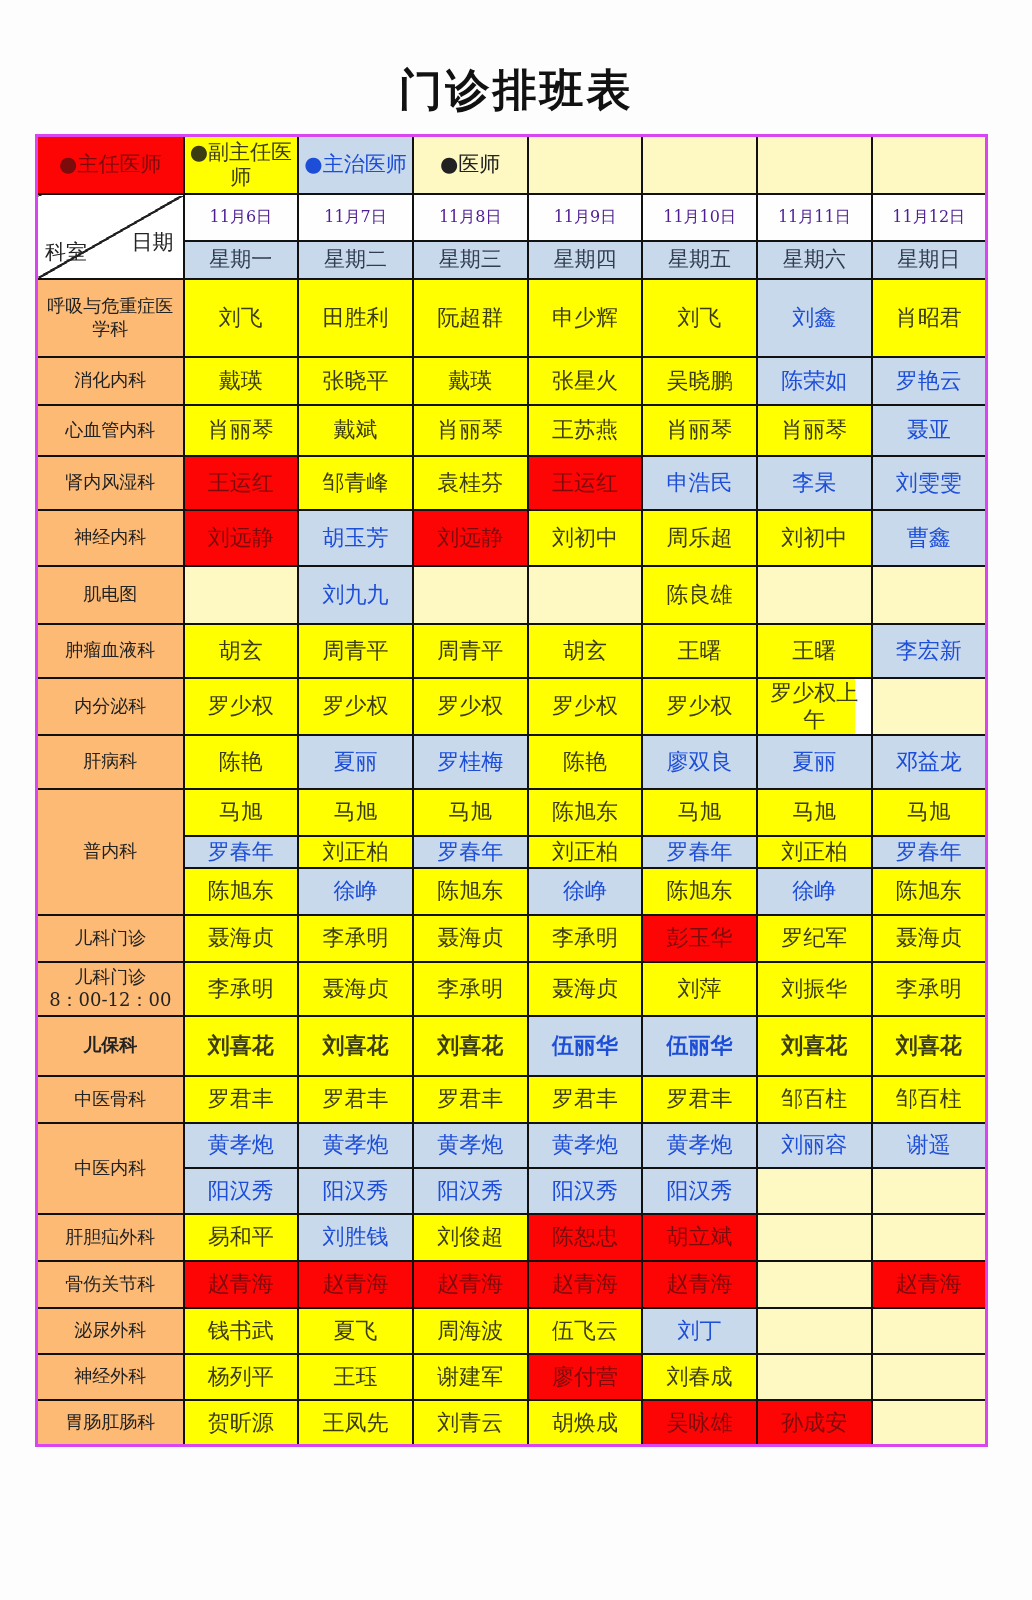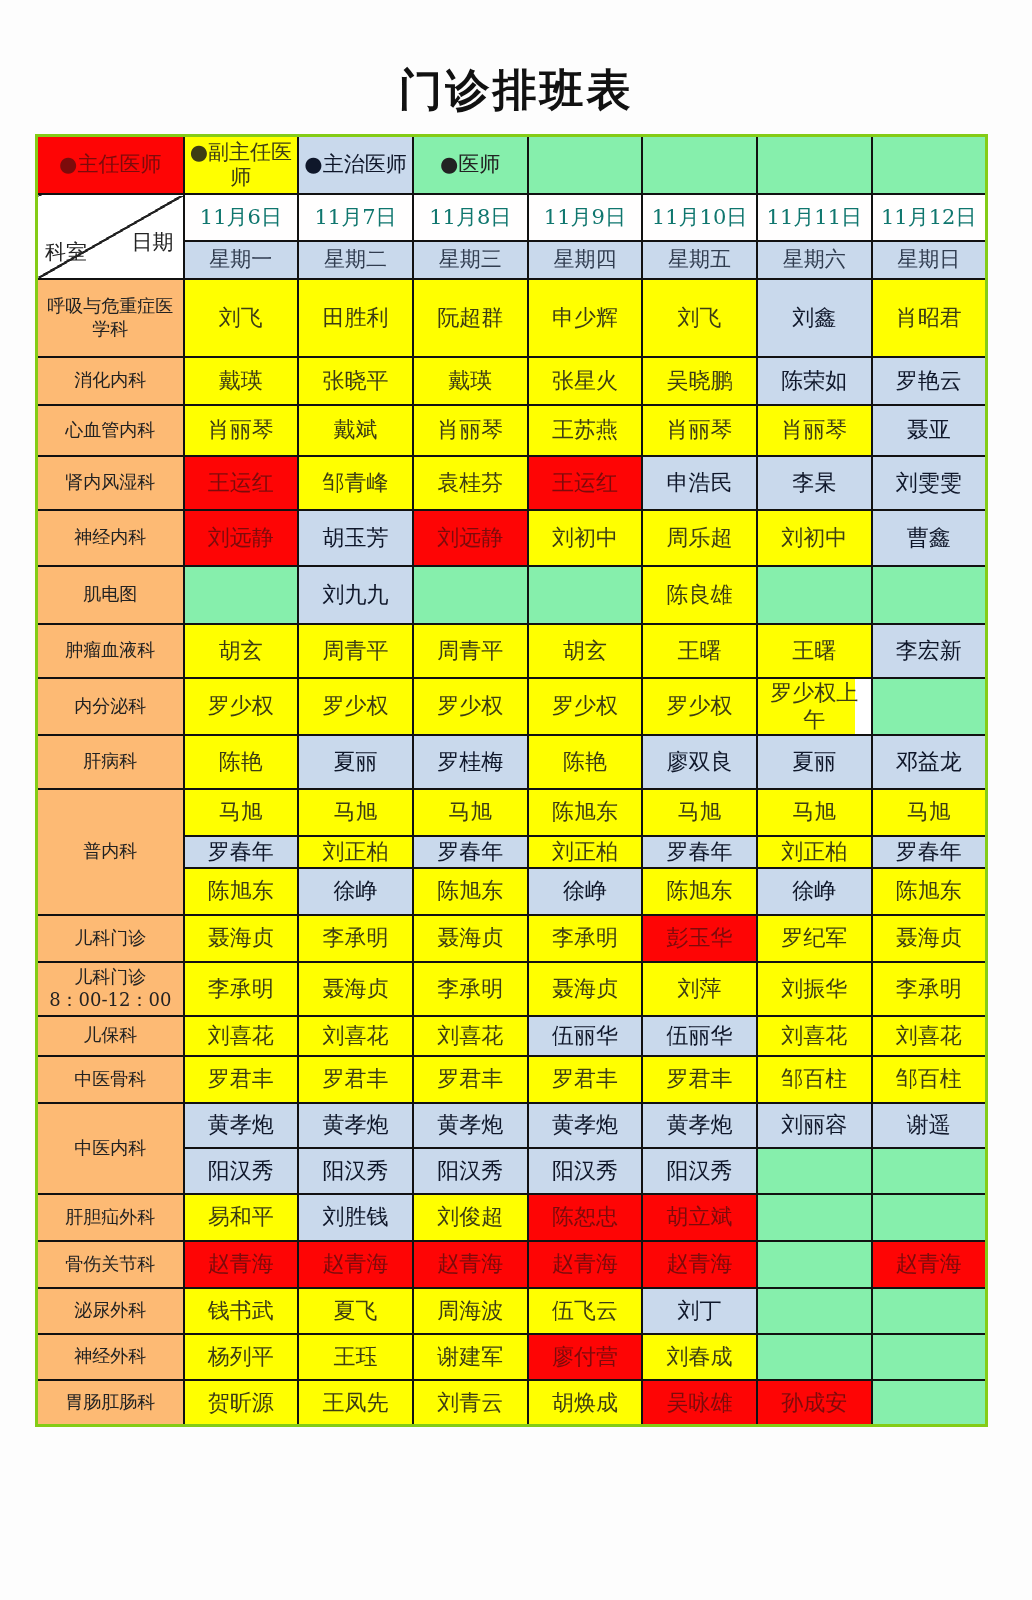--- a/index.html
+++ b/index.html
@@ -10,37 +10,37 @@
   }
   .title{
     text-align:center;
     font-family:"DejaVu Sans","Liberation Sans",sans-serif;
     font-weight:bold;font-size:44px;letter-spacing:3px;
     margin:66px 0 20px 0;line-height:48px;color:#111;
   }
   table{
     border-collapse:collapse;table-layout:fixed;
     margin-left:35px;width:950px;
-    border:3px solid #84cc16;
+    border:3px solid #d946ef;
   }
   col.col-dept{width:147px;}
   col.col-day{width:114.7px;}
   td{
     border:2px solid #111;
     text-align:center;vertical-align:middle;
     font-size:22px;padding:0 2px;overflow:hidden;
     line-height:1.25;
   }
   td.dept{font-size:18px;background:#fdba74;color:#222;white-space:pre-line;}
   td.legend-cell{font-size:21px;line-height:1.2;}
-  td.date-cell{background:#fffefe;color:#0f766e;font-size:21px;}
+  td.date-cell{background:#fffefe;color:#4c1d95;font-size:16px;}
   .c-Y{background:#ffff00;color:#3d3d14;}
-  .c-B{background:#c9d9ec;color:#0f172a;}
+  .c-B{background:#c9d9ec;color:#1d4ed8;}
   .c-R{background:#fe0505;color:#7c0b0b;}
-  .c-W{background:#86efac;color:#222;}
+  .c-W{background:#fef9c3;color:#222;}
   .c-YP{background:linear-gradient(90deg,#ffff00 0 86%,#ffffff 86%);color:#3d3d14;}
   td.day-cell{background:#c9d9ec;color:#313d50;font-size:21px;}
   td.corner{
     position:relative;background-color:#ffffff;padding:0;
     background-image:linear-gradient(to bottom right,
       transparent calc(50% - 1.2px),#222 calc(50% - 1.2px),
       #222 calc(50% + 1.2px),transparent calc(50% + 1.2px));
   }
   td.corner span{position:absolute;font-size:21px;color:#222;}
   td.corner .corner-left{left:7px;top:44px;}
@@ -227,21 +227,21 @@
         <td class="dept">儿科门诊
 8：00-12：00</td>
         <td class="c-Y">李承明</td>
         <td class="c-Y">聂海贞</td>
         <td class="c-Y">李承明</td>
         <td class="c-Y">聂海贞</td>
         <td class="c-Y">刘萍</td>
         <td class="c-Y">刘振华</td>
         <td class="c-Y">李承明</td>
       </tr>
-      <tr style="height: 40px;">
+      <tr style="height: 60px; font-weight: bold;">
         <td class="dept">儿保科</td>
         <td class="c-Y">刘喜花</td>
         <td class="c-Y">刘喜花</td>
         <td class="c-Y">刘喜花</td>
         <td class="c-B">伍丽华</td>
         <td class="c-B">伍丽华</td>
         <td class="c-Y">刘喜花</td>
         <td class="c-Y">刘喜花</td>
       </tr>
       <tr style="height: 47px;">

